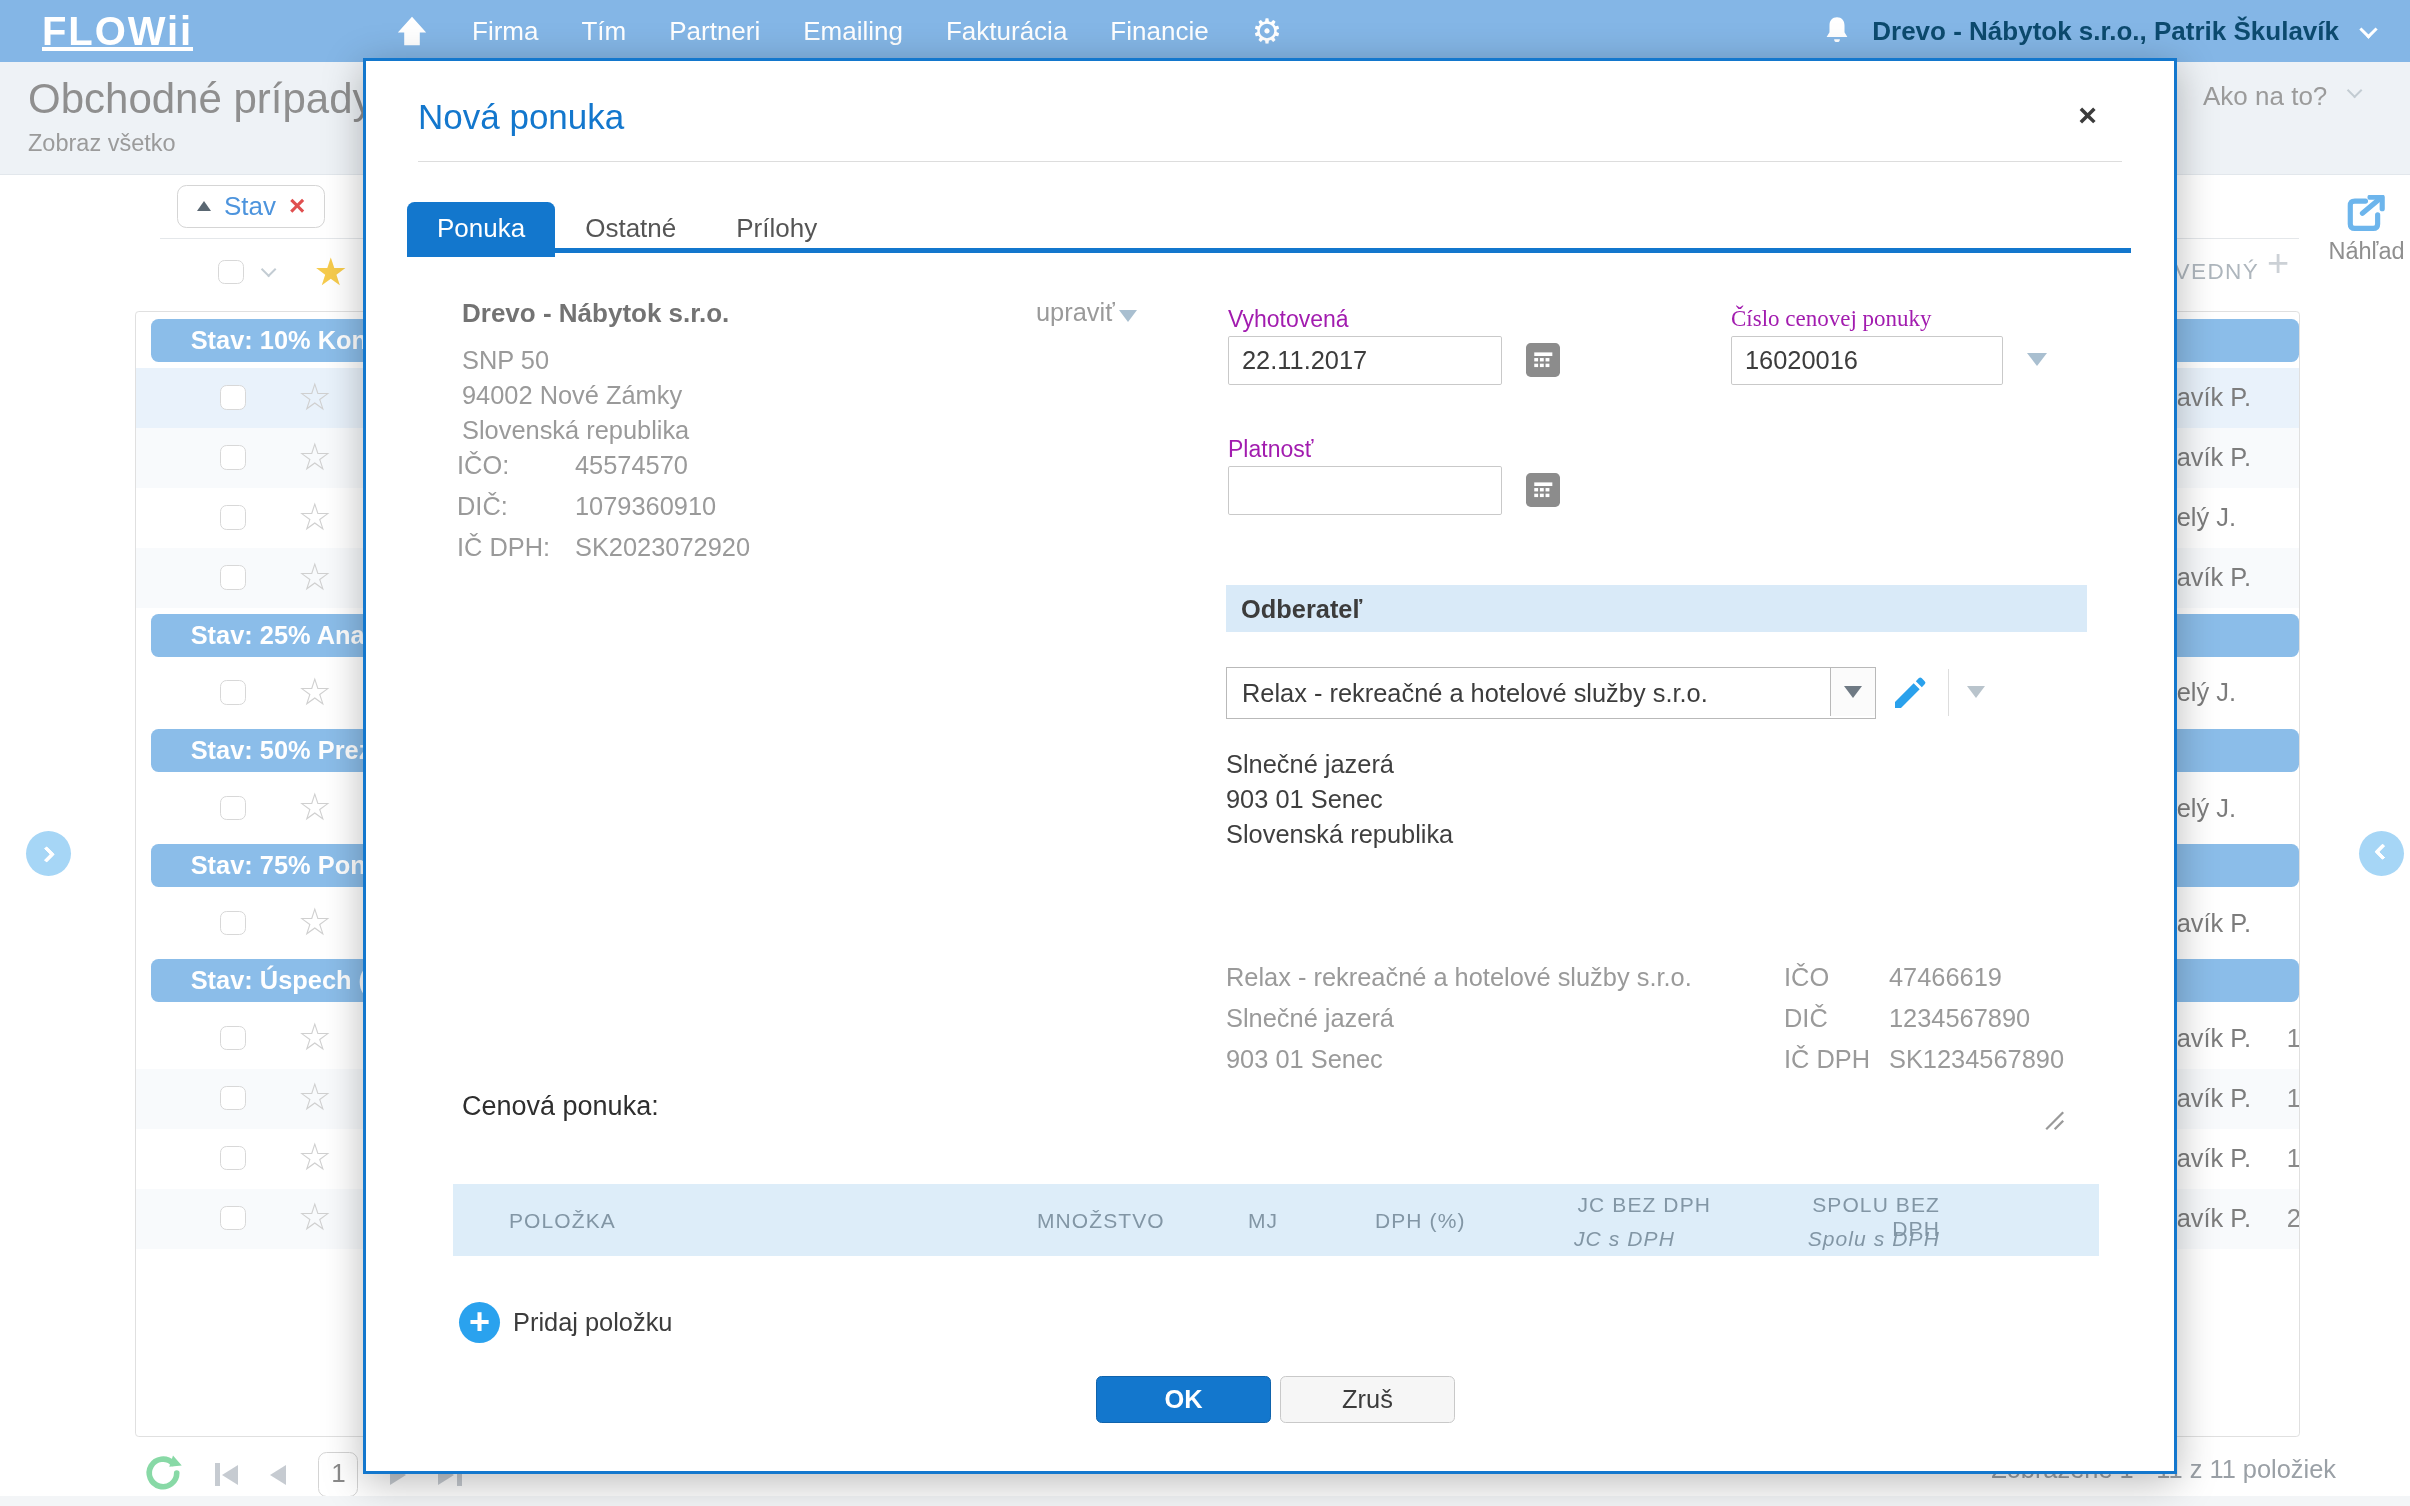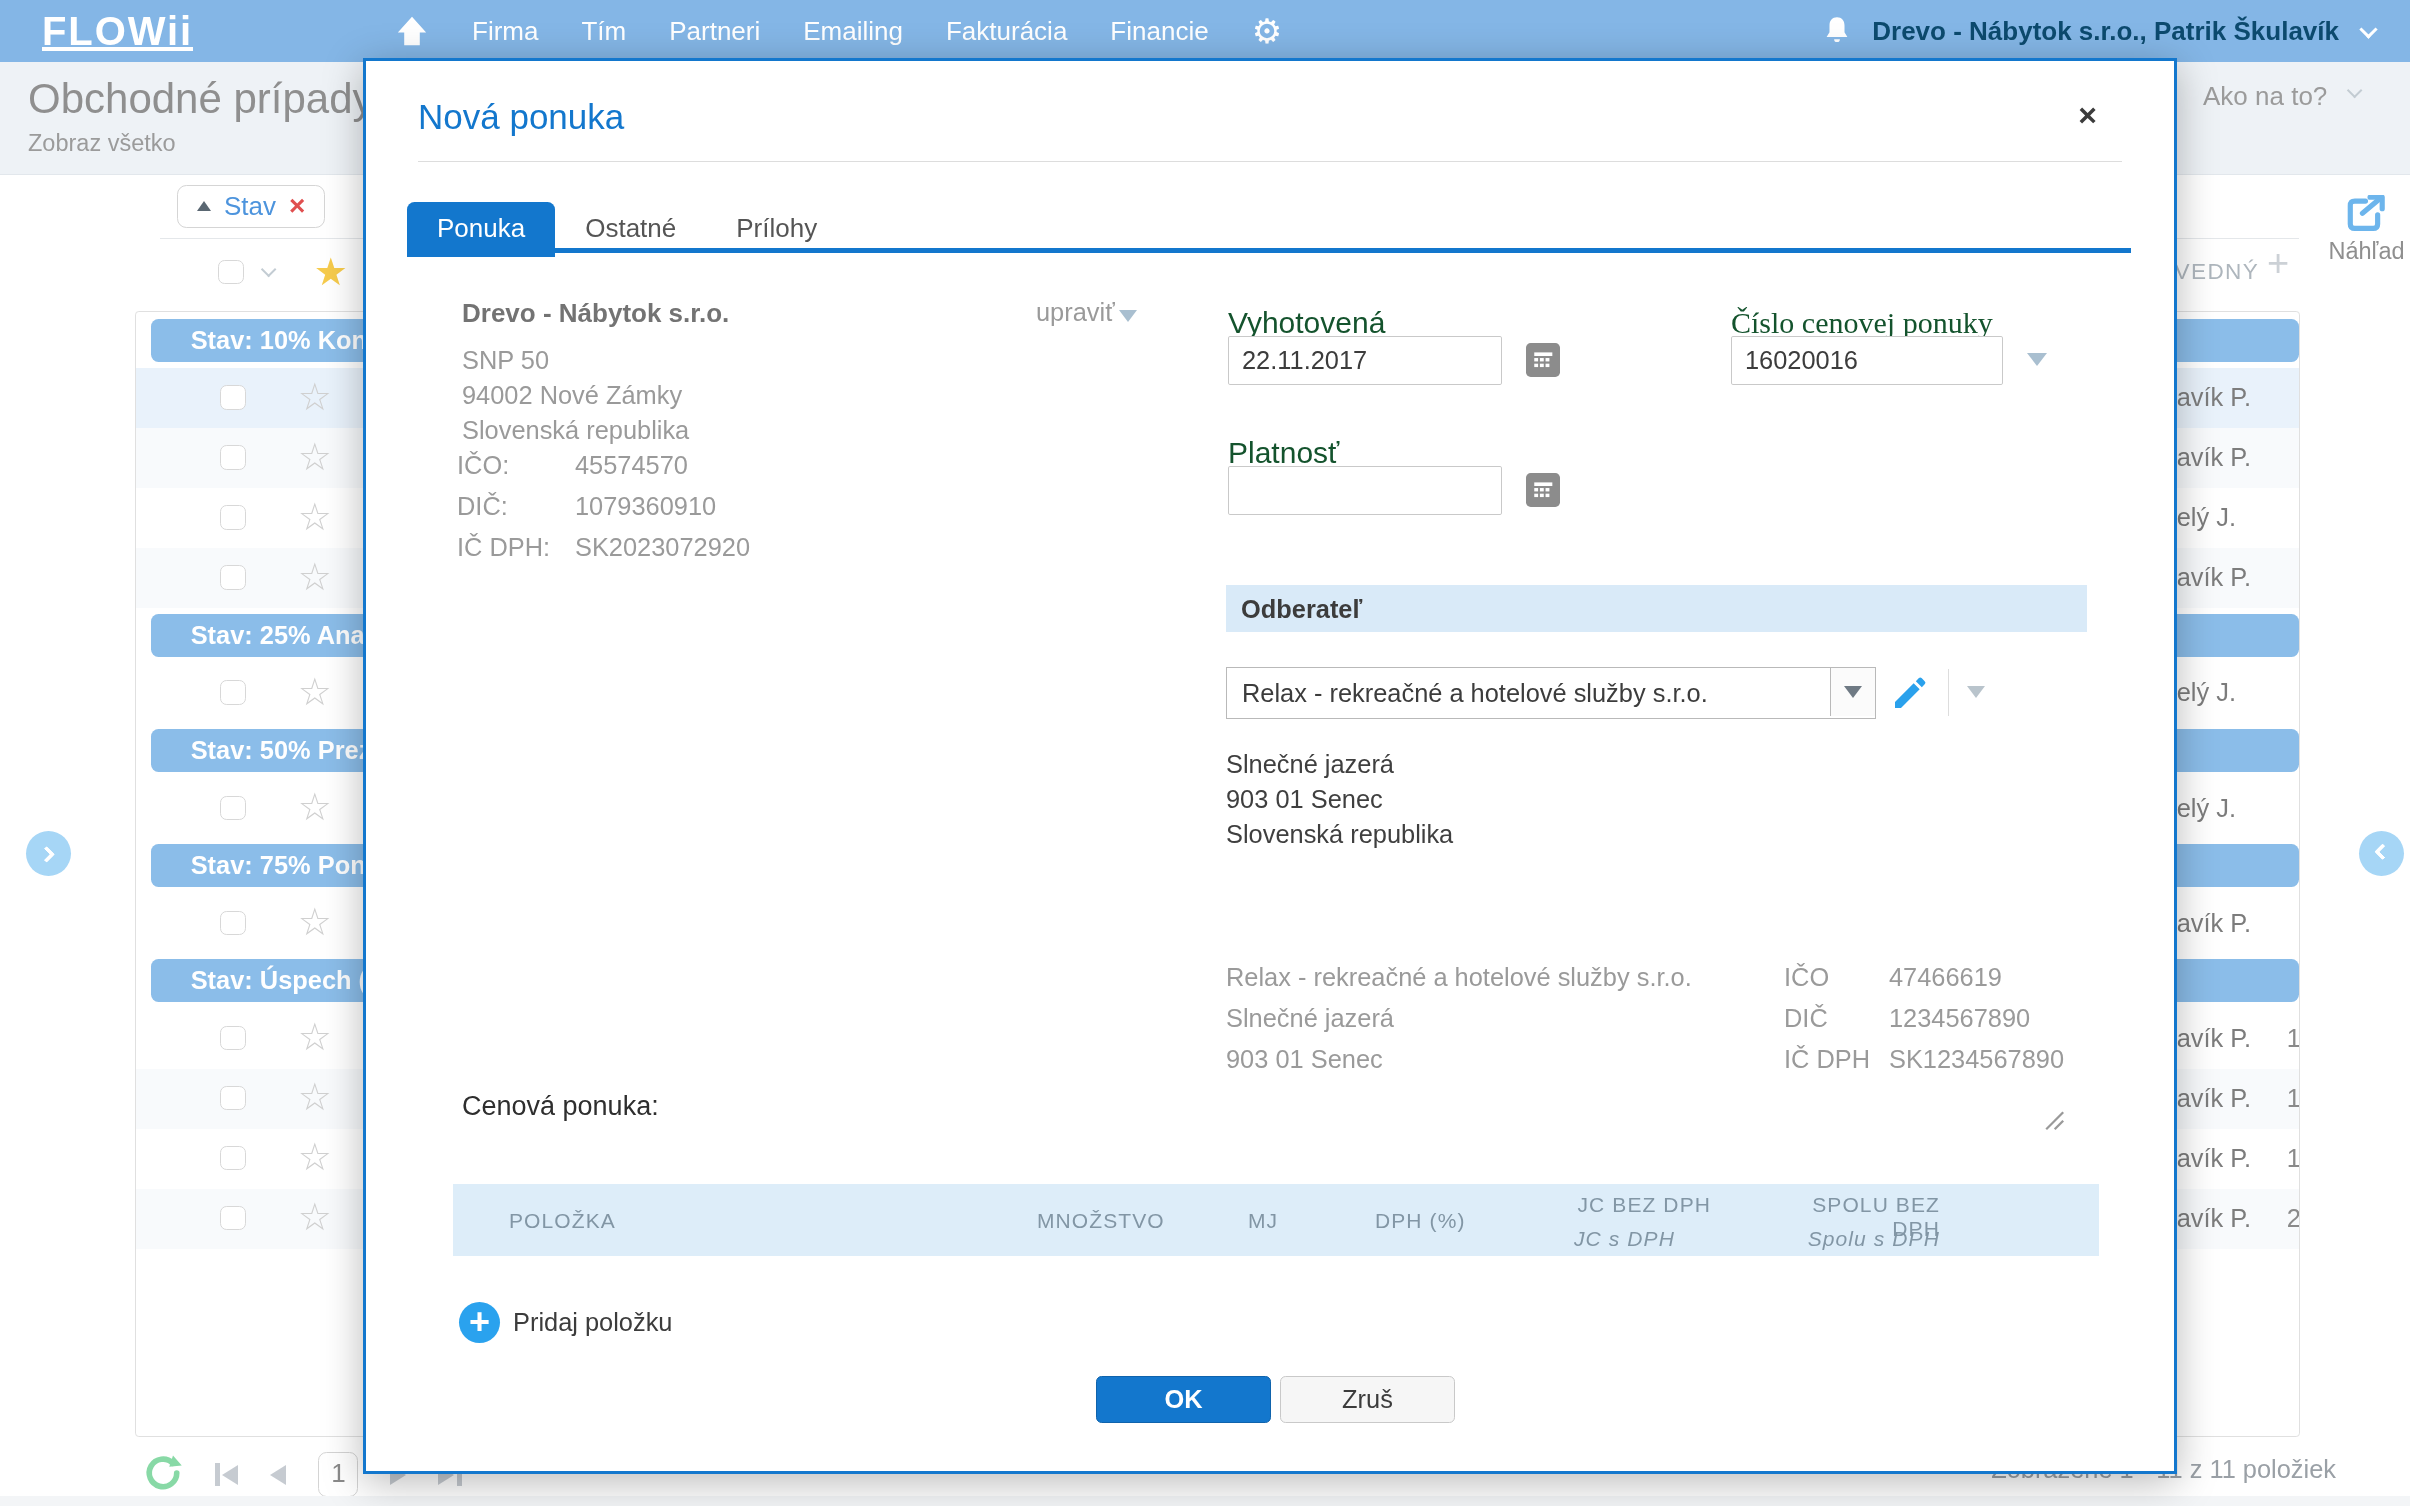--- a/index.html
+++ b/index.html
@@ -81,21 +81,21 @@
   .tab.active { background:#1377cd; color:#fff; border-radius:7.5px 7.5px 0 0; }
   .tab-bar { position:absolute; left:41px; right:43px; top:187px; height:4.7px; background:#1377cd; }
 
   .sup-name { position:absolute; left:96px; top:237px; font-size:26px; font-weight:bold; color:#737373; }
   .edit-link { position:absolute; left:670px; top:237px; font-size:25.4px; color:#9a9a9a; cursor:pointer; }
   .edit-tri { position:absolute; left:753px; top:249px; width:0; height:0; border-left:9.4px solid transparent; border-right:9.4px solid transparent; border-top:12.2px solid #a9bfd0; }
   .sup-addr { position:absolute; left:96px; top:282px; font-size:25.4px; color:#9a9a9a; line-height:35px; }
   .sup-ids { position:absolute; left:91px; top:384px; font-size:25.4px; color:#9a9a9a; line-height:41px; }
   .sup-ids .lab { display:inline-block; width:118px; }
 
-  .fld-label { position:absolute; font-size:30px; color:#14532d;text-align:center; }
+  .fld-label { position:absolute; font-size:23px; color:#a21caf;text-align:center; }
   .txt-input { position:absolute; width:274px; height:49px; border:1.9px solid #c9c9c9; border-radius:1.9px; font-size:25.4px; color:#3c3c3c; padding:0 13px; font-family:"Liberation Sans",sans-serif; background:#fff; }
   .cal-btn { position:absolute; width:34px; height:34px; background:#8c8c8c; border-radius:4.7px; display:flex; align-items:center; justify-content:center; cursor:pointer; }
   .num-tri { position:absolute; width:0; height:0; border-left:10.4px solid transparent; border-right:10.4px solid transparent; border-top:13px solid #a9bfd0; cursor:pointer; }
 
   .odb-bar { position:absolute; left:860px; top:524px; width:861px; height:47px; background:#d9eaf8; }
   .odb-bar span { position:absolute; left:15px; top:10.4px; font-size:25.4px; font-weight:bold; color:#3c3c3c; }
   .combo { position:absolute; left:860px; top:606px; width:650px; height:52px; border:1.9px solid #b9b9b9; background:#fff; }
   .combo-text { position:absolute; left:15px; top:11.3px; font-size:25.4px; color:#3c3c3c; white-space:nowrap; }
   .combo-seg { position:absolute; right:0; top:0; width:45px; height:48px; border-left:1.9px solid #b9b9b9; background:#fbfbfb; display:flex; align-items:center; justify-content:center; cursor:pointer; }
   .combo-seg .tri { width:0; height:0; border-left:9.4px solid transparent; border-right:9.4px solid transparent; border-top:12.2px solid #6f7a84; }

